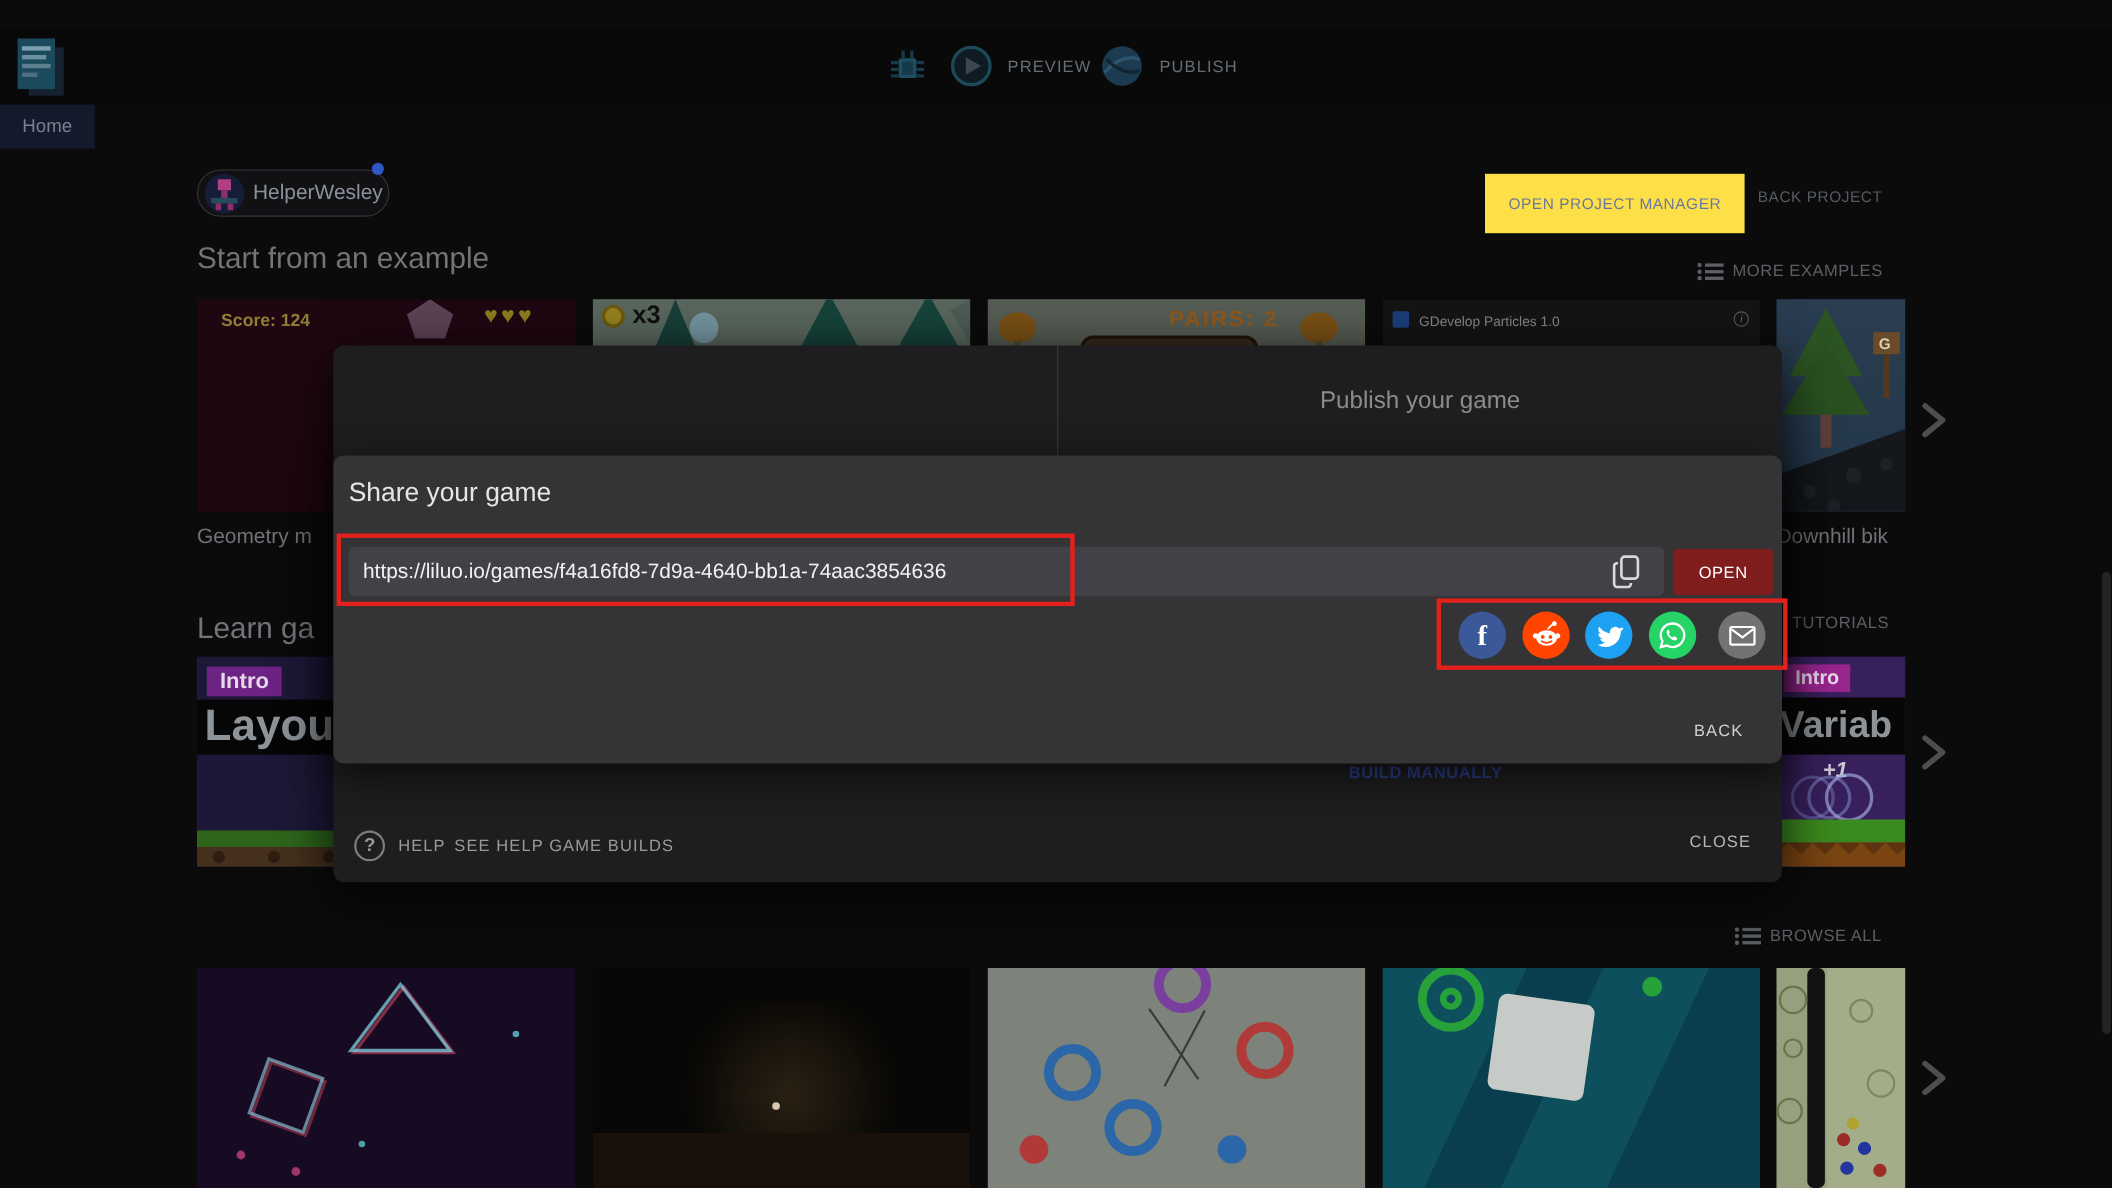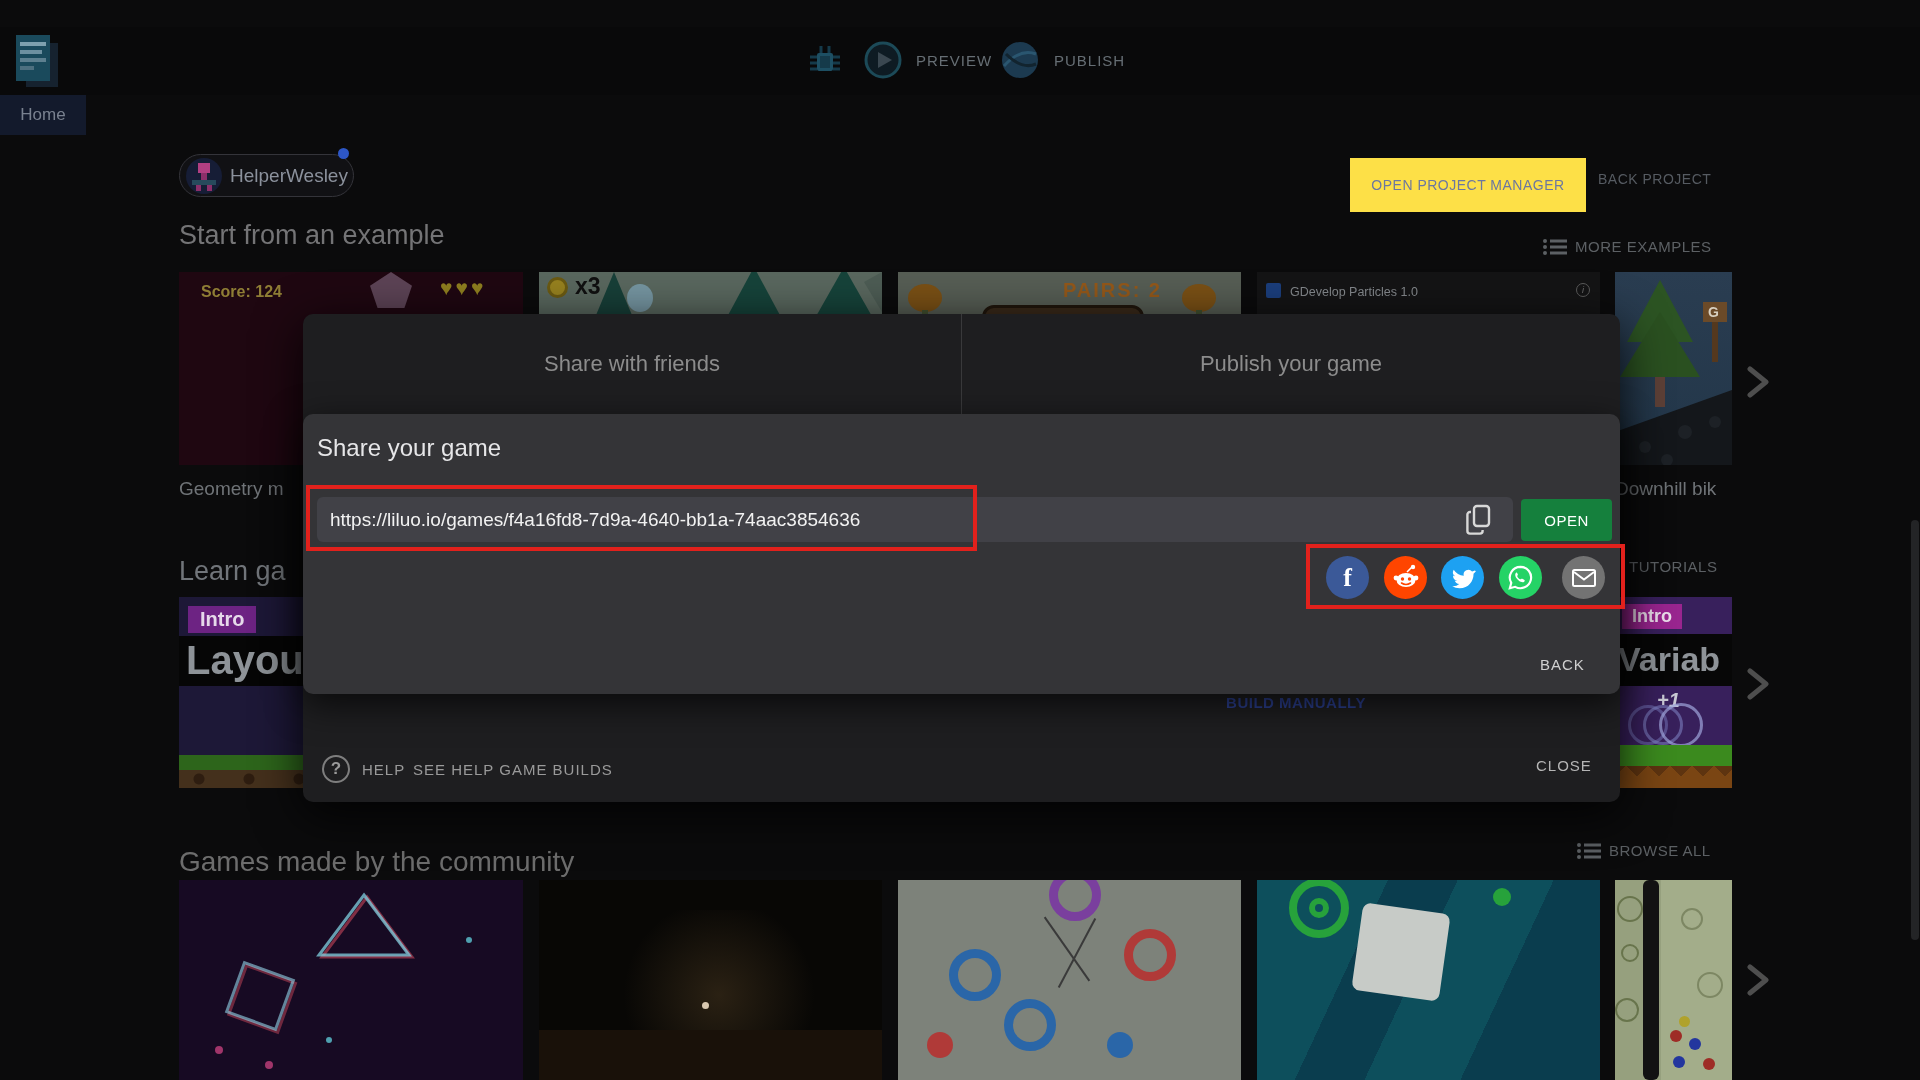--- a/index.html
+++ b/index.html
@@ -26,21 +26,21 @@
   
   .dlg-outer{position:absolute;left:303px;top:314px;width:1317px;height:488px;background:#1e1e20;
     border-radius:10px;box-shadow:0 12px 48px rgba(0,0,0,.85)}
   .dlg-tab{position:absolute;top:0;height:100px;display:flex;align-items:center;justify-content:center;
     color:#8c8c8c;font-size:22px}
   .dlg-inner{position:absolute;left:303px;top:414px;width:1317px;height:280px;background:#343437;
     border-radius:10px;box-shadow:0 10px 36px rgba(0,0,0,.7)}
   .urlfield{position:absolute;left:14px;top:83px;width:1196px;height:45px;background:#414147;border-radius:6px}
   .urltext{position:absolute;left:13px;top:0;height:45px;display:flex;align-items:center;
     color:#f2f2f2;font-size:19px;white-space:nowrap}
-  .openbtn{position:absolute;left:1218px;top:85px;width:91px;height:42px;background:#15803d;border-radius:4px;
+  .openbtn{position:absolute;left:1218px;top:85px;width:91px;height:42px;background:#7f1d1d;border-radius:4px;
     display:flex;align-items:center;justify-content:center;color:#fff;font-size:15px;letter-spacing:.5px;cursor:pointer}
   .soc{position:absolute;top:142px;width:43px;height:43px;border-radius:50%;display:flex;align-items:center;justify-content:center;cursor:pointer}
   .soc.fb{background:#3b5998}.soc.rd{background:#ff4500}.soc.tw{background:#1da1f2}
   .soc.wa{background:#25d366}.soc.em{background:#737373}
   .redbox{position:absolute;border:4px solid #e2211c;z-index:60}
   .dim-btn{color:#9a9a9a;font-size:15px;letter-spacing:1px;cursor:pointer}
   .ring{position:absolute;border-radius:50%}
 </style>
 </head>
 <body>
@@ -207,21 +207,20 @@
     <div class="ring" style="left:44px;top:106px;width:44px;height:44px;border:3px solid rgba(160,165,220,.7)"></div>
     <div class="abs" style="left:0;top:148px;width:117px;height:21px;background:#3b8a1e"></div>
     <div class="abs" style="left:0;top:169px;width:117px;height:22px;background:#7a4513;
       background-image:linear-gradient(135deg,#5e3410 25%,transparent 25%),linear-gradient(225deg,#5e3410 25%,transparent 25%);background-size:22px 22px"></div>
   </div>
 
   <svg class="abs" style="left:1746px;top:668px" width="24" height="32" viewBox="0 0 24 32">
     <path d="M4 3 L20 16 L4 29" fill="none" stroke="#4e4e4e" stroke-width="5" stroke-linecap="round" stroke-linejoin="round"></path>
   </svg>
 
-  <div class="abs sectitle" style="left:179px;top:846px;font-size:28px;color:#6d6d6d">Games made by the community</div>
   <div class="abs secaction" style="left:1577px;top:842px">
     <svg width="24" height="16" viewBox="0 0 24 16">
       <g fill="#5c6064">
           <circle cx="2" cy="2" r="2"></circle>
           <circle cx="2" cy="8" r="2"></circle>
           <circle cx="2" cy="14" r="2"></circle>
       <rect x="7" y="0.5" width="17" height="3"></rect>
           <rect x="7" y="6.5" width="17" height="3"></rect>
           <rect x="7" y="12.5" width="17" height="3"></rect>
         </g>
@@ -282,23 +281,20 @@
     <div class="circle abs" style="left:88px;top:178px;width:12px;height:12px;background:#9e2c26"></div>
   </div>
 
   <svg class="abs" style="left:1746px;top:964px" width="24" height="32" viewBox="0 0 24 32">
     <path d="M4 3 L20 16 L4 29" fill="none" stroke="#4e4e4e" stroke-width="5" stroke-linecap="round" stroke-linejoin="round"></path>
   </svg>
 
   <div class="abs" style="left:1911px;top:520px;width:8px;height:420px;background:#232426;border-radius:4px"></div>
 
   <div class="dlg-outer">
-    <div class="dlg-tab" style="left:0;width:658px">
-      <span>Share with friends</span>
-    </div>
     <div class="abs" style="left:658px;top:0;width:1px;height:100px;background:#39393b"></div>
     <div class="dlg-tab" style="left:659px;width:658px">
       <span>Publish your game</span>
     </div>
 
     <div class="abs" style="left:848px;top:380px;width:290px;text-align:center;font-size:15px;font-weight:bold;letter-spacing:.5px;color:#2b3f8f;cursor:pointer">BUILD MANUALLY</div>
 
     <div class="abs circle" style="left:19px;top:441px;width:28px;height:28px;border:2px solid #7e7e7e;display:flex;align-items:center;justify-content:center;color:#9a9a9a;font-size:17px;font-weight:bold">?</div>
     <span class="abs dim-btn" style="left:59px;top:447px">HELP</span>
     <span class="abs dim-btn" style="left:110px;top:447px">SEE HELP GAME BUILDS</span>

